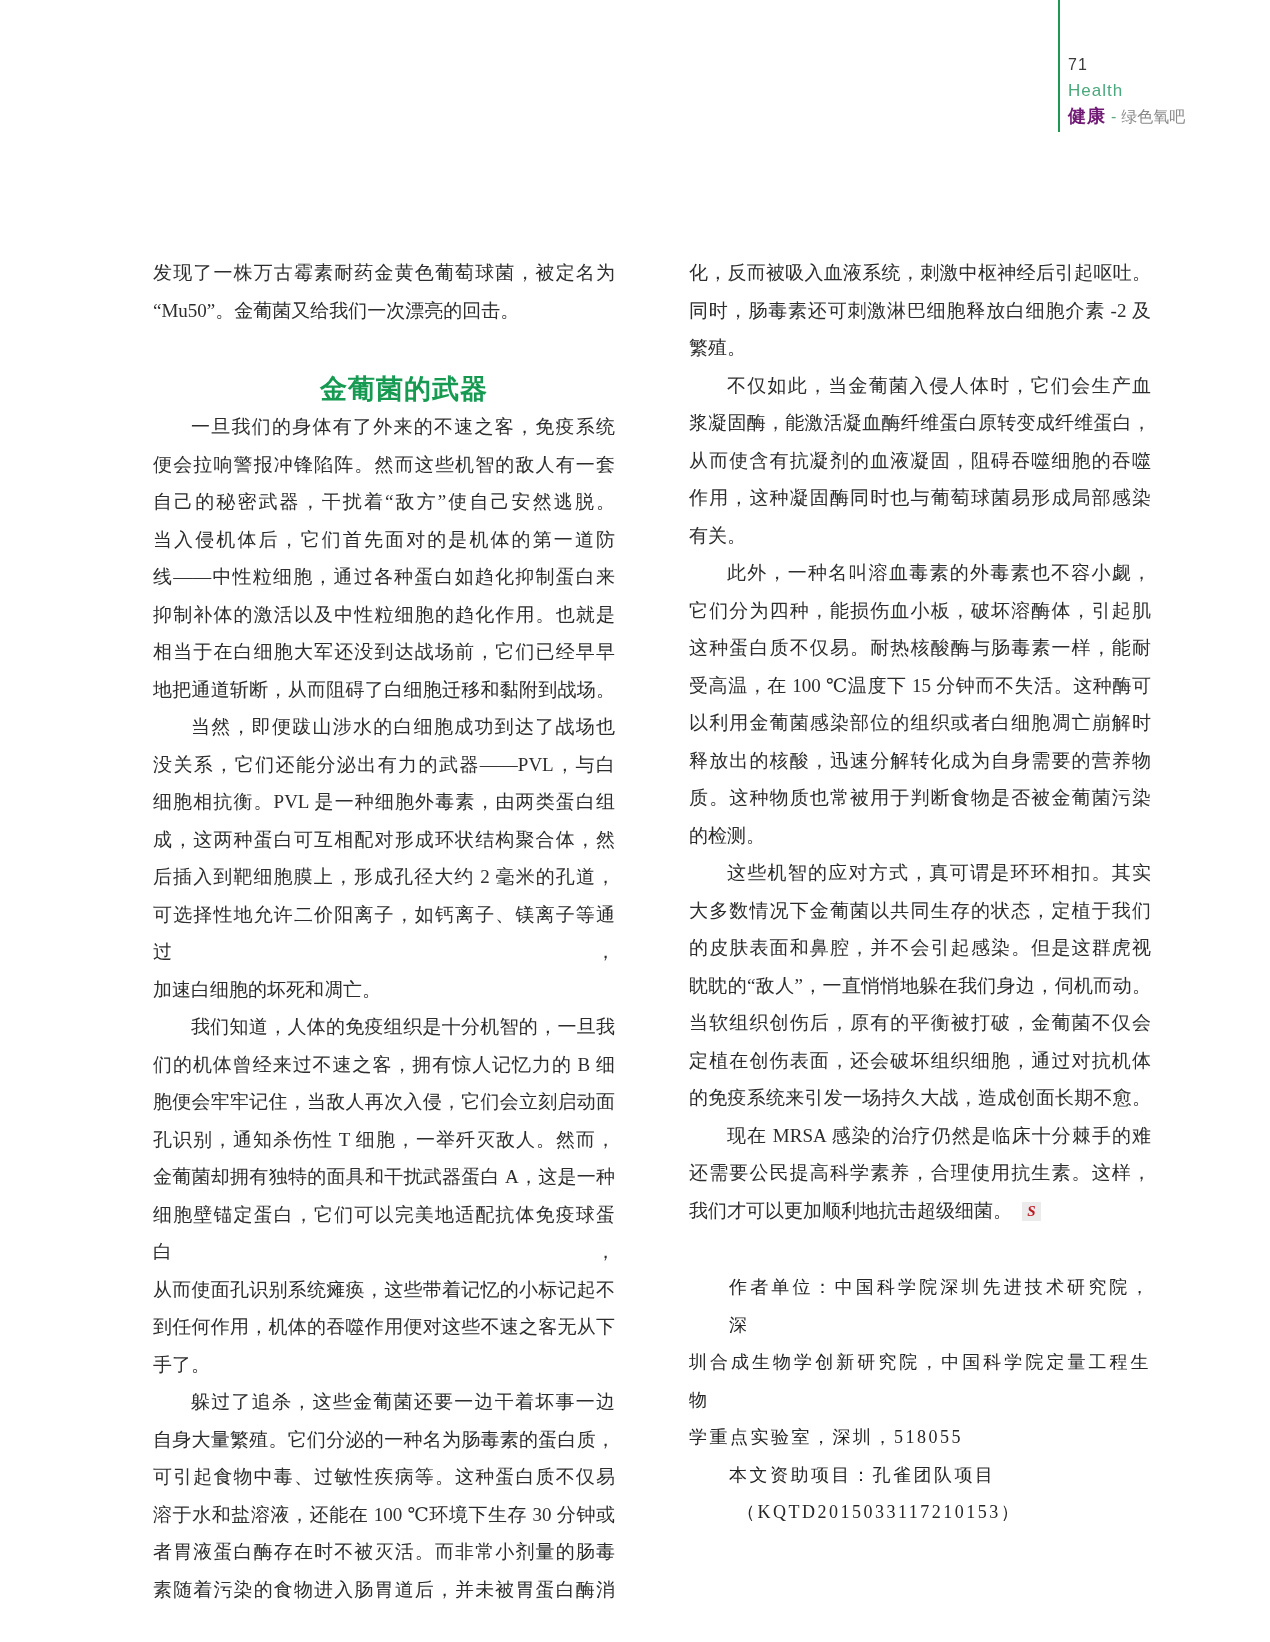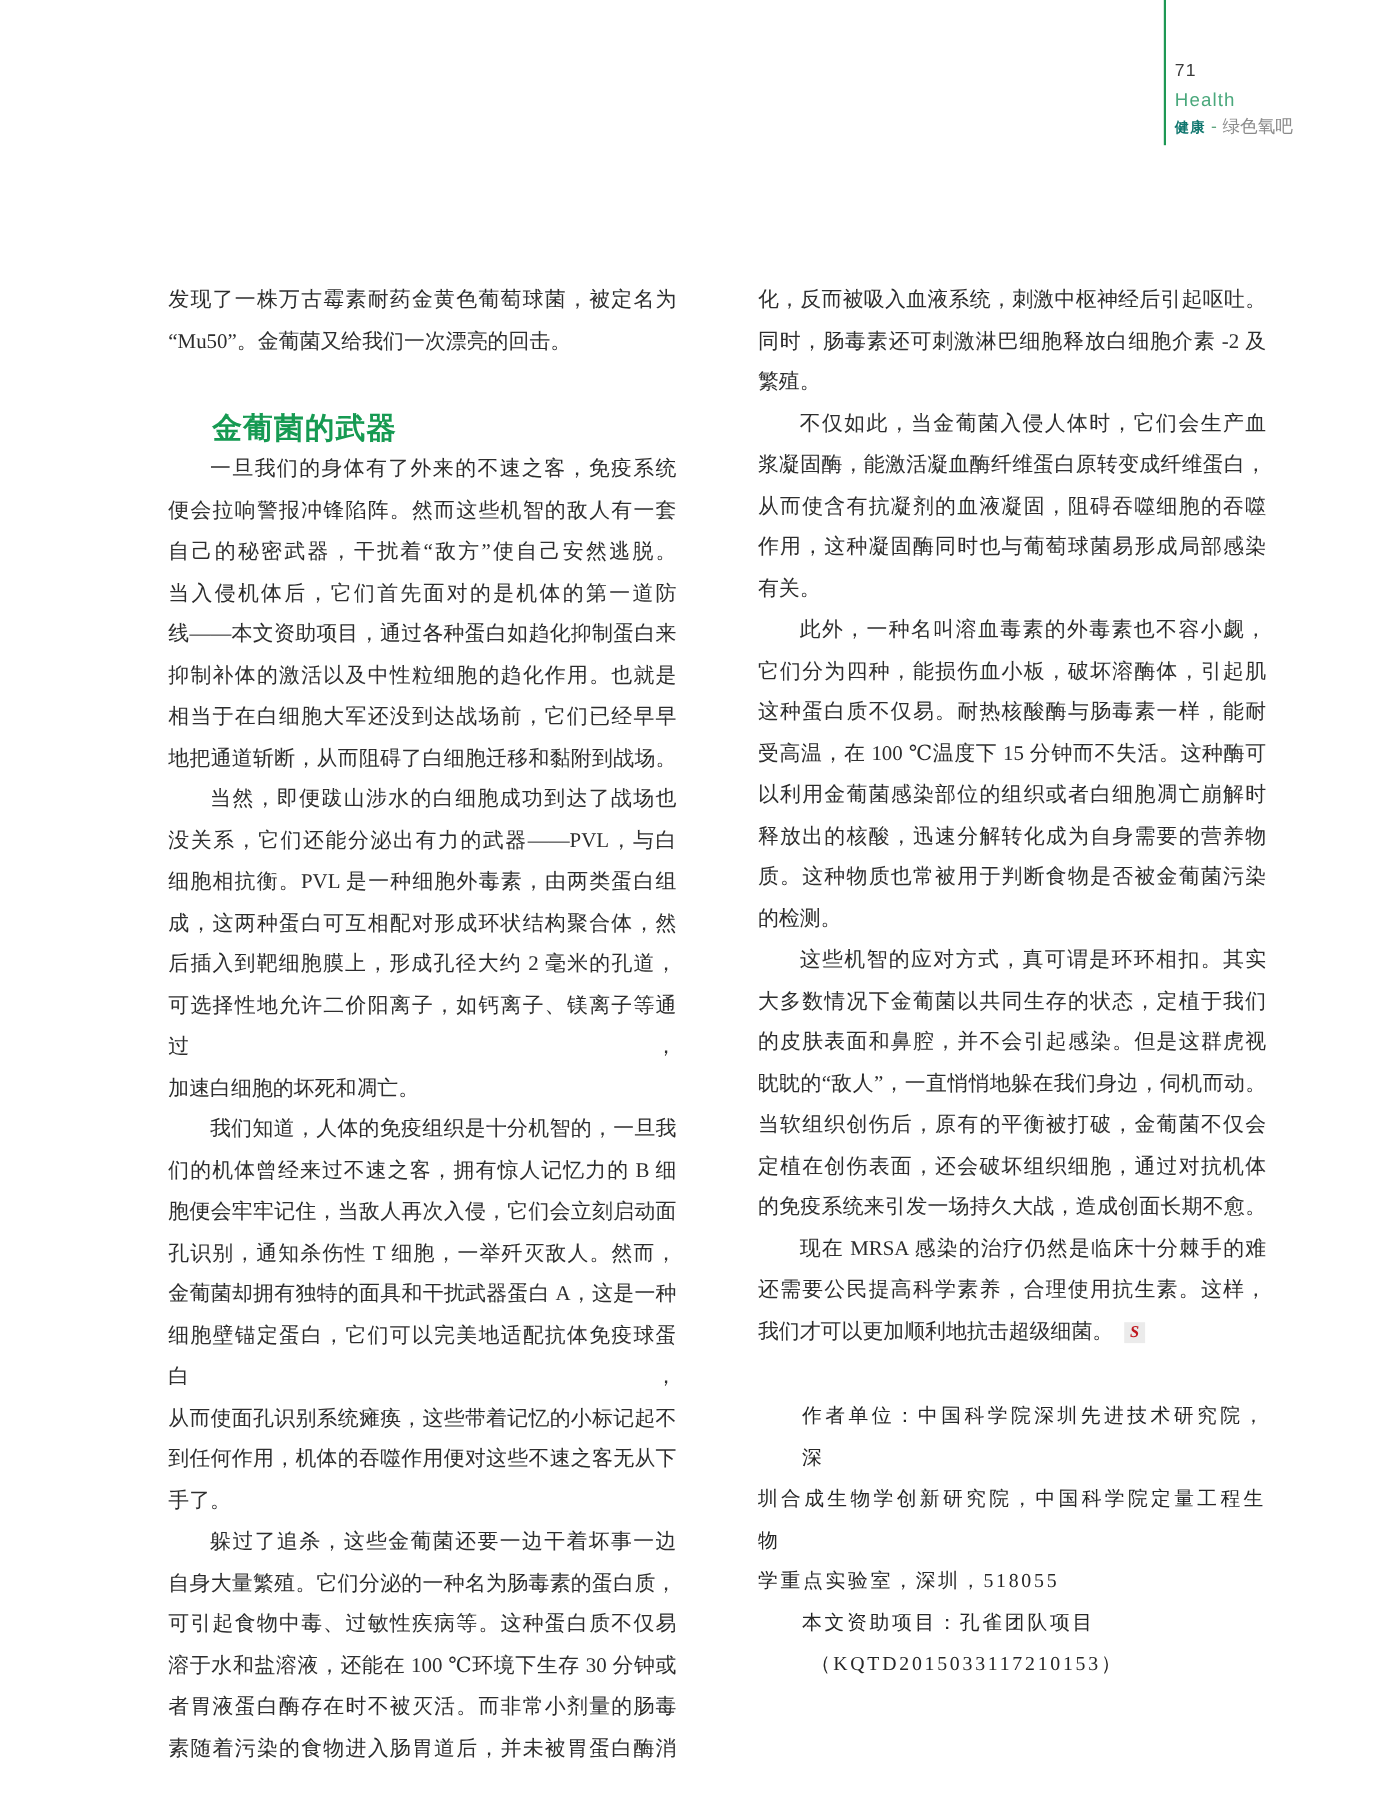--- a/index.html
+++ b/index.html
@@ -7,34 +7,34 @@
     width:1270px;height:1642px;position:relative;background:#ffffff;
     font-family:"Liberation Serif","DejaVu Serif",serif;
     color:#2d2d2d;overflow:hidden;
   }
   
   .green-rule{position:absolute;left:1058px;top:0;width:2px;height:132px;background:#1e9854;}
   .page-header{position:absolute;left:1068px;top:52px;font-family:"Liberation Sans","DejaVu Sans",sans-serif;}
   .page-num{font-size:16px;line-height:26px;color:#3a3a3a;letter-spacing:1px;}
   .health-en{font-size:17px;line-height:20px;color:#4aa87c;margin-top:3px;letter-spacing:1px;}
   .section-line{margin-top:4px;font-size:16px;line-height:22px;color:#8a8a8a;white-space:nowrap;}
-  .section-cn{font-size:13px;color:#0f766e;font-weight:bold;letter-spacing:1px;text-align:right;}
+  .section-cn{font-size:18px;color:#701a75;font-weight:bold;letter-spacing:1px;text-align:right;}
   .section-dash{color:#5fa57f;margin:0 5px;}
   
   .col{position:absolute;top:254px;width:462px;font-size:19px;}
   .col-left{left:153px;}
   .col-right{left:689px;}
   .para{margin:0;padding:0;}
   .line{min-height:37.5px;line-height:37.5px;text-align:justify;text-align-last:justify;}
   .line.end{text-align-last:left;}
   .line.ind{padding-left:38px;}
   .heading{
     margin:41px 0 0 0;padding-left:40px;height:38px;line-height:38px;
     font-family:"Liberation Sans","DejaVu Sans",sans-serif;
-    font-size:27px;font-weight:600;color:#169a52;letter-spacing:1px;
+    font-size:27px;font-weight:600;color:#169a52;letter-spacing:1px;text-align:center;
   }
   
   .smark{
     display:inline-block;width:19px;height:19px;margin-left:10px;vertical-align:1px;
     background:#ebebeb;color:#c01820;text-align:center;text-align-last:center;
     font:italic bold 15px/19px "Liberation Serif",serif;
   }
   
   .footer{margin-top:40px;font-size:18px;color:#262626;letter-spacing:2.5px;}
   .footer .line{min-height:37.5px;line-height:37.5px;}
@@ -57,21 +57,21 @@
   <div class="para">
     <div class="line">发现了一株万古霉素耐药金黄色葡萄球菌，被定名为</div>
     <div class="line end">“Mu50”。金葡菌又给我们一次漂亮的回击。</div>
   </div>
   <h2 class="heading">金葡菌的武器</h2>
   <div class="para">
     <div class="line ind">一旦我们的身体有了外来的不速之客，免疫系统</div>
     <div class="line">便会拉响警报冲锋陷阵。然而这些机智的敌人有一套</div>
     <div class="line">自己的秘密武器，干扰着“敌方”使自己安然逃脱。</div>
     <div class="line">当入侵机体后，它们首先面对的是机体的第一道防</div>
-    <div class="line">线——本文资助项目，通过各种蛋白如趋化抑制蛋白来</div>
+    <div class="line">线——中性粒细胞，通过各种蛋白如趋化抑制蛋白来</div>
     <div class="line">抑制补体的激活以及中性粒细胞的趋化作用。也就是</div>
     <div class="line">相当于在白细胞大军还没到达战场前，它们已经早早</div>
     <div class="line">地把通道斩断，从而阻碍了白细胞迁移和黏附到战场。</div>
   </div>
   <div class="para">
     <div class="line ind">当然，即便跋山涉水的白细胞成功到达了战场也</div>
     <div class="line">没关系，它们还能分泌出有力的武器——PVL，与白</div>
     <div class="line">细胞相抗衡。PVL 是一种细胞外毒素，由两类蛋白组</div>
     <div class="line">成，这两种蛋白可互相配对形成环状结构聚合体，然</div>
     <div class="line">后插入到靶细胞膜上，形成孔径大约 2 毫米的孔道，</div>

